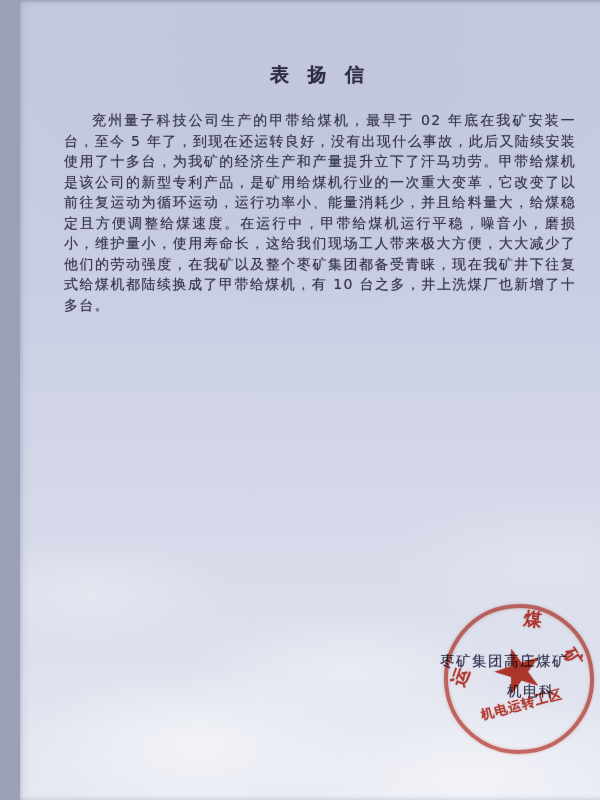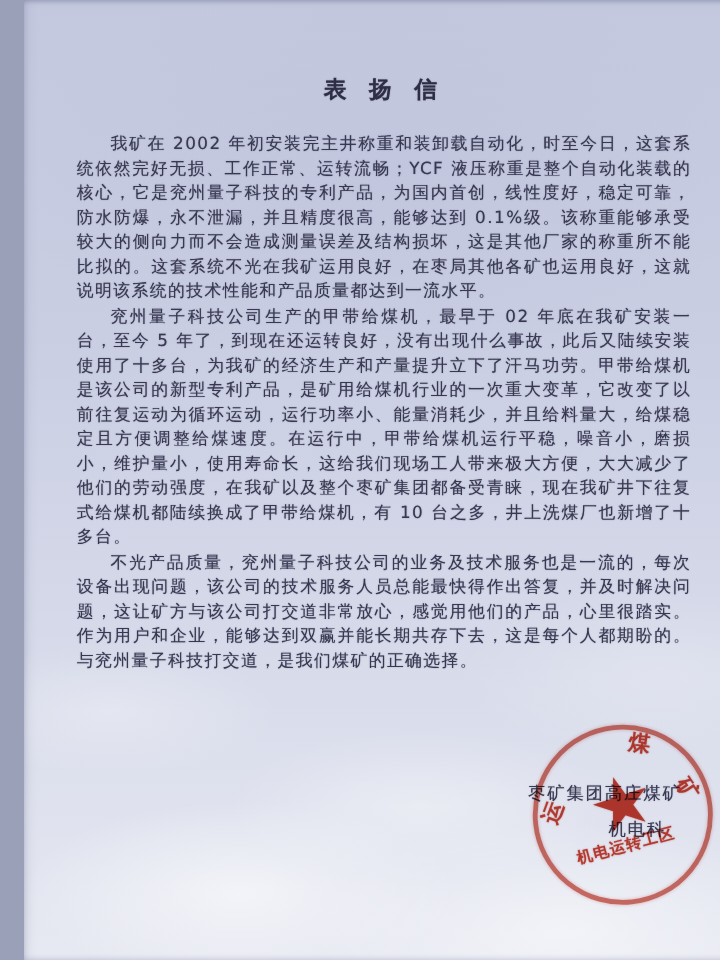--- a/index.html
+++ b/index.html
@@ -92,23 +92,21 @@
   }
 </style>
 </head>
 <body>
 
 <div class="paper">
 
   <h1 class="title">表 扬 信</h1>
 
   <div class="body">
-    <p>我矿在 2002 年初安装完主井称重和装卸载自动化，时至今日，这套系统依然完好无损、工作正常、运转流畅；YCF 液压称重是整个自动化装载的核心，它是兖州量子科技的专利产品，为国内首创，线性度好，稳定可靠，防水防爆，永不泄漏，并且精度很高，能够达到 0.1%级。该称重能够承受较大的侧向力而不会造成测量误差及结构损坏，这是其他厂家的称重所不能比拟的。这套系统不光在我矿运用良好，在枣局其他各矿也运用良好，这就说明该系统的技术性能和产品质量都达到一流水平。</p>
     <p>兖州量子科技公司生产的甲带给煤机，最早于 02 年底在我矿安装一台，至今 5 年了，到现在还运转良好，没有出现什么事故，此后又陆续安装使用了十多台，为我矿的经济生产和产量提升立下了汗马功劳。甲带给煤机是该公司的新型专利产品，是矿用给煤机行业的一次重大变革，它改变了以前往复运动为循环运动，运行功率小、能量消耗少，并且给料量大，给煤稳定且方便调整给煤速度。在运行中，甲带给煤机运行平稳，噪音小，磨损小，维护量小，使用寿命长，这给我们现场工人带来极大方便，大大减少了他们的劳动强度，在我矿以及整个枣矿集团都备受青睐，现在我矿井下往复式给煤机都陆续换成了甲带给煤机，有 10 台之多，井上洗煤厂也新增了十多台。</p>
-    <p>不光产品质量，兖州量子科技公司的业务及技术服务也是一流的，每次设备出现问题，该公司的技术服务人员总能最快得作出答复，并及时解决问题，这让矿方与该公司打交道非常放心，感觉用他们的产品，心里很踏实。作为用户和企业，能够达到双赢并能长期共存下去，这是每个人都期盼的。与兖州量子科技打交道，是我们煤矿的正确选择。</p>
   </div>
 
   <div class="sig sig-org">枣矿集团高庄煤矿</div>
   <div class="sig sig-dept">机电科</div>
 
   <div class="seal">
     <span class="seal-star">★</span>
     <span class="seal-char c-top">煤</span>
     <span class="seal-char c-right">矿</span>
     <span class="seal-char c-left">运</span>

